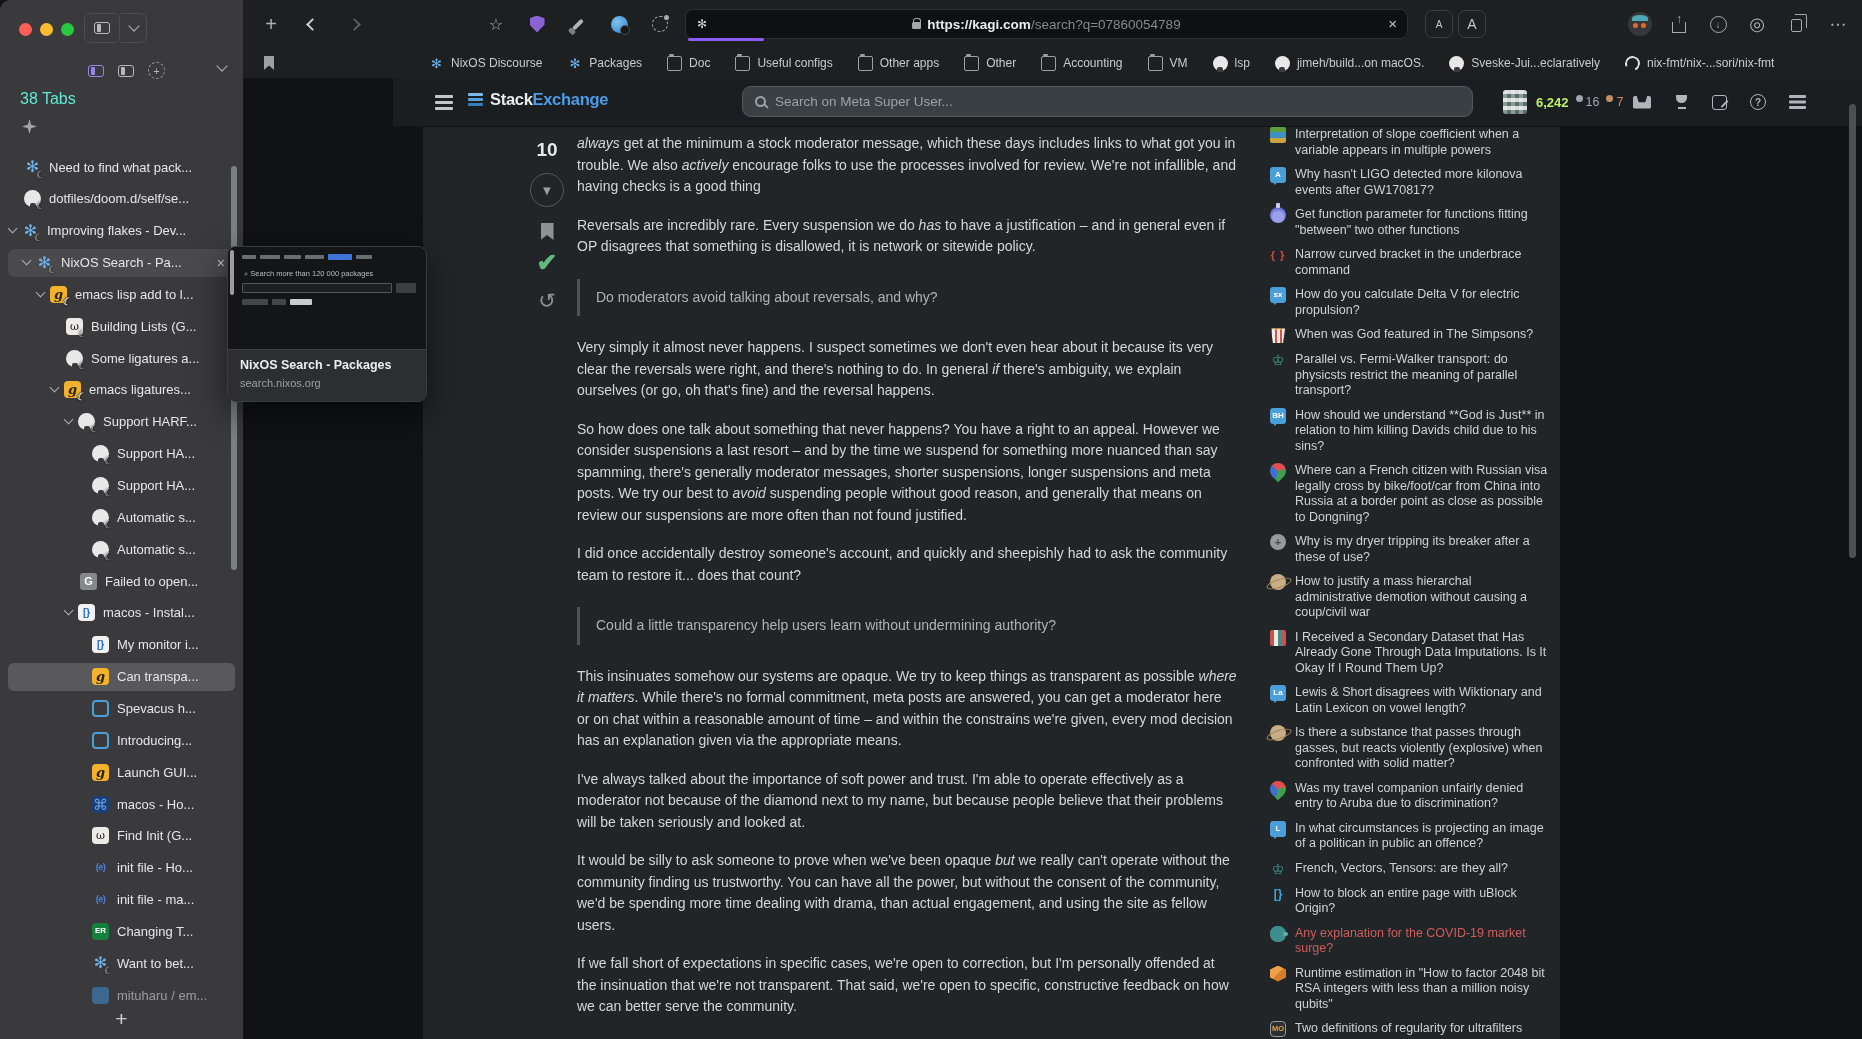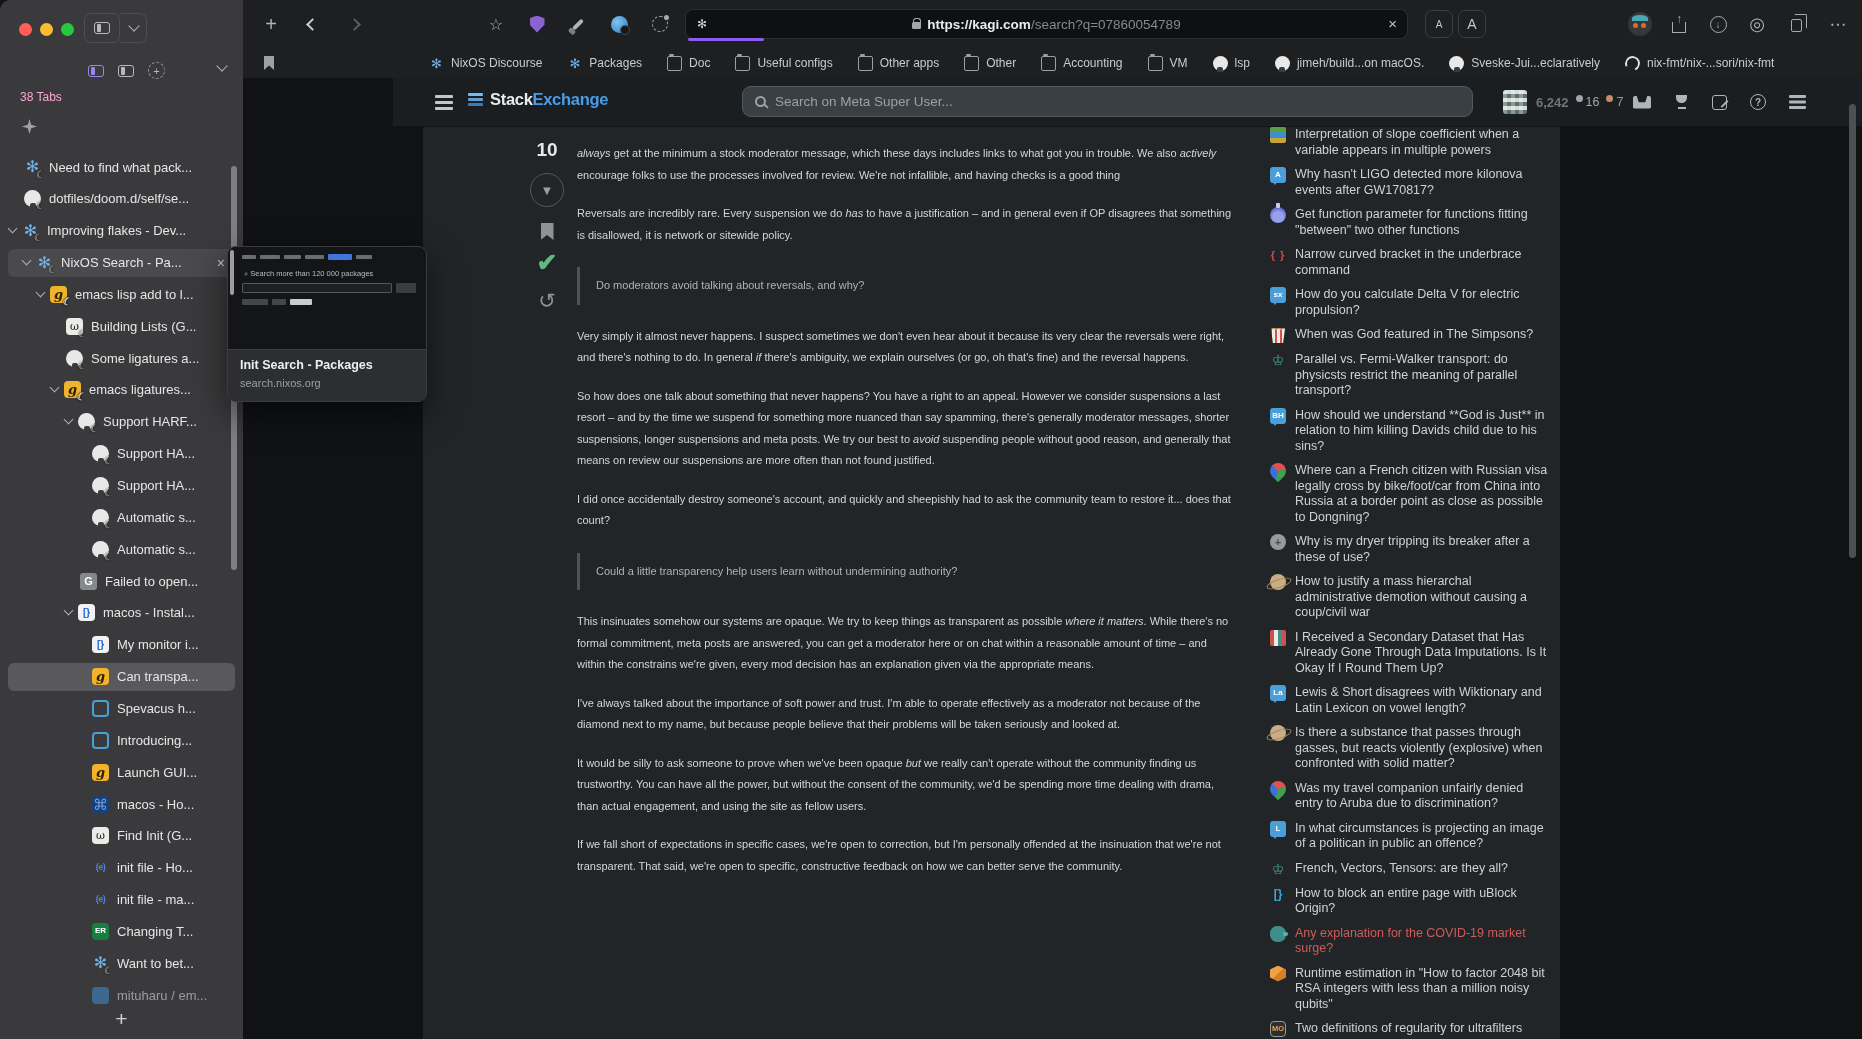--- a/index.html
+++ b/index.html
@@ -13,21 +13,21 @@
 .t-red{background:#ff5f57}.t-yellow{background:#febc2e}.t-green{background:#28c840}
 .sb-btn{position:absolute;top:13px;height:30px;border:1px solid #4e4e50;border-radius:7px;display:flex;align-items:center;justify-content:center;color:#b9b9bb}
 .sb-btn.b1{left:84px;width:36px}.sb-btn.b2{left:121px;width:26px;border-left:none;border-radius:0 7px 7px 0}
 .winicon{width:16px;height:12px;border:1.5px solid #b9b9bb;border-radius:3px;position:relative}
 .winicon::before{content:"";position:absolute;left:2px;top:1px;bottom:1px;width:4px;background:#b9b9bb;border-radius:1px}
 .chev{width:8px;height:8px;border-right:1.6px solid #b0b0b2;border-bottom:1.6px solid #b0b0b2;transform:rotate(45deg);margin-top:-4px}
 .sb-row2{position:absolute;top:62px;left:88px;display:flex;gap:14px;align-items:center}
 .winicon.purple{border-color:#9b85ec}.winicon.purple::before{background:#9b85ec}
 .dashplus{width:17px;height:17px;border:1.5px dashed #9a9a9c;border-radius:50%;color:#b9b9bb;font-size:11px;display:flex;align-items:center;justify-content:center}
 .sb-row2-chev{position:absolute;top:66px;left:218px}
-.tabs-count{position:absolute;top:90px;left:20px;font-size:12px;color:#f9a8d4}
+.tabs-count{position:absolute;top:90px;left:20px;font-size:16px;color:#5eead4}
 .sparkle{position:absolute;top:119px;left:22px;width:15px;height:15px;background:#a2a2a4;
   clip-path:polygon(50% 0,61% 39%,100% 50%,61% 61%,50% 100%,39% 61%,0 50%,39% 39%)}
 .tab-row{position:absolute;left:8px;width:227px;height:28px;display:flex;align-items:center;border-radius:6px;color:#e6e6e7;font-size:13px;white-space:nowrap;overflow:hidden}
 .tab-row.hover{background:#4a4a4d}
 .tab-row.selected{background:#59595c}
 .tab-row.faded{opacity:.55}
 .tab-row .lbl{margin-left:8px;overflow:hidden;text-overflow:ellipsis;flex:1 1 auto}
 .tab-row .close{margin:0 10px 0 4px;color:#c9c9cb;font-size:14px;flex:none}
 .tab-row .chev{flex:none;margin-right:6px;margin-left:-2px;width:7px;height:7px}
 .newtab{position:absolute;bottom:8px;left:0;right:0;text-align:center;font-size:21px;color:#cfcfd1}
@@ -116,21 +116,21 @@
 .hamb{position:absolute;left:42px;top:17px;width:18px;height:2.5px;background:#c3c7ca;border-radius:1px;box-shadow:0 6px 0 #c3c7ca,0 12px 0 #c3c7ca}
 .se-logo{position:absolute;left:75px;top:12px;display:flex;align-items:center;gap:7px}
 .se-logo-ic{width:15px;height:3.5px;background:#79b8ea;border-radius:1px;box-shadow:0 5px 0 #5b9fd9,0 10px 0 #3a7cb8;margin-bottom:10px}
 .se-logo-stack{font-size:16.5px;font-weight:bold;color:#e8eaeb;letter-spacing:-.3px}
 .se-logo-exch{font-size:16.5px;font-weight:bold;color:#4b9ce8;letter-spacing:-.3px}
 .se-search{position:absolute;left:349px;top:8px;width:731px;height:31px;background:#3a3f43;border:1px solid #53585d;border-radius:9px;display:flex;align-items:center;gap:9px;padding:0 12px;color:#9ba1a6;font-size:13.5px}
 .mag{width:11px;height:11px;border:2px solid #9ba1a6;border-radius:50%;position:relative;flex:none}
 .mag::after{content:"";position:absolute;width:6px;height:2px;background:#9ba1a6;transform:rotate(45deg);right:-5px;bottom:-2px;border-radius:1px}
 .se-user{position:absolute;left:1110px;top:0;height:48px;display:flex;align-items:center;gap:7px}
 .se-avatar{width:24px;height:24px;border-radius:3px;background:#5a6e6b;background-image:repeating-linear-gradient(0deg,transparent 0 4px,rgba(255,255,255,.75) 4px 8px),repeating-linear-gradient(90deg,rgba(255,255,255,.3) 0 4px,transparent 4px 8px)}
-.rep{font-size:13px;font-weight:bold;color:#737373;margin-left:2px}
+.rep{font-size:13px;font-weight:bold;color:#bef264;margin-left:2px}
 .badge{display:flex;gap:3px;font-size:12.5px}
 .bdot{width:7px;height:7px;border-radius:50%}
 .silver{color:#9fa6ad}.silver .bdot{background:#9fa6ad}
 .bronze{color:#c48d68}.bronze .bdot{background:#c48d68}
 .se-icons{position:absolute;left:1240px;top:0;height:48px;display:flex;align-items:center;gap:23px}
 .tray{width:18px;height:13px;clip-path:polygon(0 0,20% 0,32% 52%,68% 52%,80% 0,100% 0,100% 100%,0 100%);background:#b0b5b9;border-radius:2px}
 .trophy{width:15px;height:14px;position:relative}
 .trophy::before{content:"";position:absolute;left:2px;right:2px;top:0;height:8px;background:#b0b5b9;border-radius:0 0 6px 6px}
 .trophy::after{content:"";position:absolute;left:50%;transform:translateX(-50%);bottom:0;width:8px;height:2.5px;background:#b0b5b9;box-shadow:-3px -3px 0 -1px #b0b5b9,3px -3px 0 -1px #b0b5b9}
 .review{width:15px;height:15px;border:1.6px solid #b0b5b9;border-radius:3px;position:relative}
@@ -138,21 +138,21 @@
 .helpq{width:16px;height:16px;border:1.6px solid #b0b5b9;border-radius:50%;display:flex;align-items:center;justify-content:center;font-size:10px;font-weight:bold;color:#b0b5b9}
 .stacks{width:17px;height:3px;background:#b0b5b9;border-radius:1px;box-shadow:0 5.5px 0 #b0b5b9,0 11px 0 #b0b5b9;margin-bottom:11px}
 
 .content-box{position:absolute;left:180px;top:49px;width:1137px;bottom:0;background:#222527;overflow:hidden}
 .vote-col{position:absolute;left:102px;top:0;width:44px;display:flex;flex-direction:column;align-items:center}
 .vote-num{font-size:19px;font-weight:bold;color:#e6e7e8;margin-top:12px}
 .vote-down{margin-top:12px;width:34px;height:34px;border:1px solid #54585b;border-radius:50%;display:flex;align-items:center;justify-content:center;color:#9a9ea1;font-size:13px}
 .vote-bm{margin-top:16px;width:13px;height:17px;background:#8f9294;clip-path:polygon(0 0,100% 0,100% 100%,50% 70%,0 100%)}
 .vote-check{margin-top:8px;font-size:25px;font-weight:bold;color:#63b880}
 .vote-hist{margin-top:12px;font-size:21px;color:#8f9294}
-.post-col{position:absolute;left:154px;top:16px;width:660px;font-size:11px;line-height:21.5px;color:#d4d6d7}
+.post-col{position:absolute;left:154px;top:6px;width:660px;font-size:14px;line-height:21.5px;color:#d4d6d7}
 .post-col p{margin:0 0 17px}
 .post-col blockquote{margin:21px 0;padding:8px 0 8px 16px;border-left:3px solid #4e5357;color:#aeb3b6}
 .post-col em{font-style:italic}
 .hot-col{position:absolute;left:847px;top:0;width:290px}
 .hq{display:flex;gap:9px;margin-bottom:9px;font-size:12.5px;line-height:15.5px;color:#cfd2d4;width:281px}
 .hq .ic{width:16px;height:16px;margin-top:0}
 .hq.hot-red{color:#cd5c5b}
 
 .card{position:absolute;left:227px;top:246px;width:200px;height:156px;border-radius:9px;background:#242628;border:1px solid #3c3c3e;box-shadow:0 12px 34px rgba(0,0,0,.55);z-index:60;overflow:hidden}
 .card-thumb{position:absolute;left:0;top:0;right:0;height:104px;background:#141516}
@@ -597,18 +597,18 @@
     <div class="mini-head">⌕ <span>Search more than 120 000 packages</span></div>
     <span class="mini-input"></span>
     <span class="mini-btn"></span>
     <div class="mini-sub">
       <span style="width:26px"></span>
         <span style="width:14px"></span>
         <span class="lite" style="width:22px"></span>
     </div>
   </div>
   <div class="card-foot">
-    <div class="card-title">Init Search - Packages</div>
+    <div class="card-title">NixOS Search - Packages</div>
     <div class="card-url">search.nixos.org</div>
   </div>
 </div>
 
 <div class="win-scroll"></div>
 
 </body></html>

